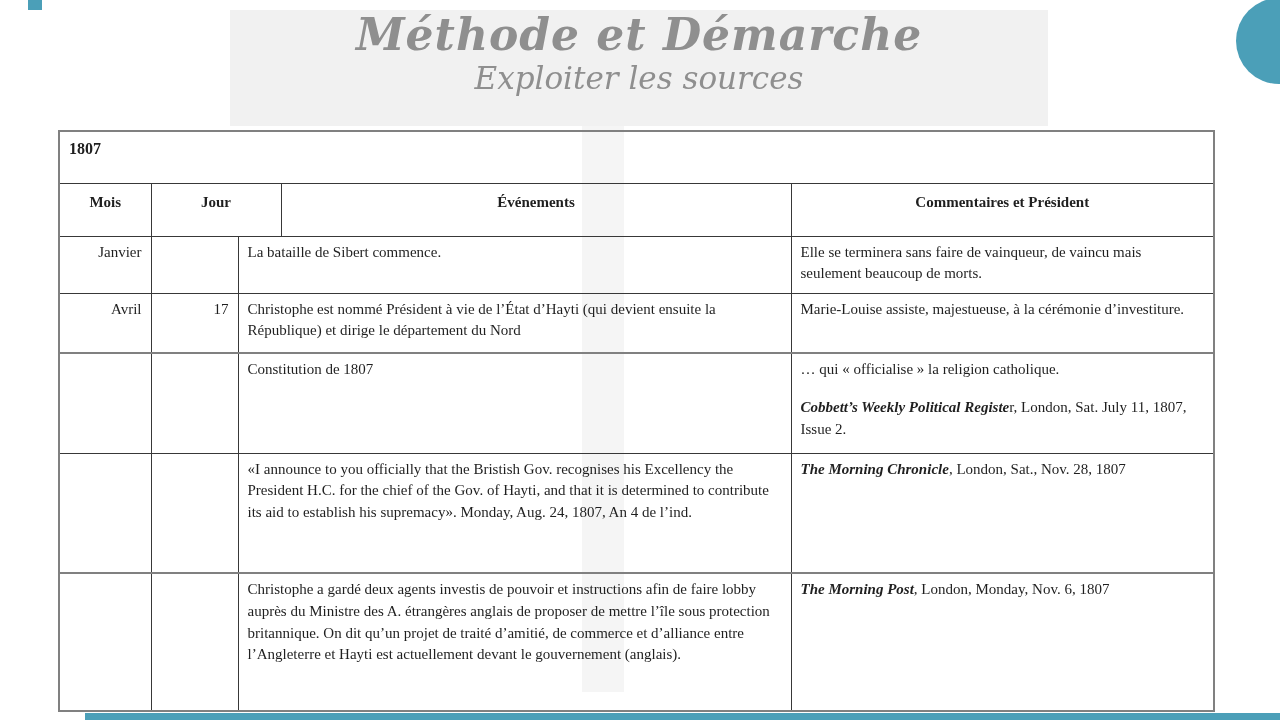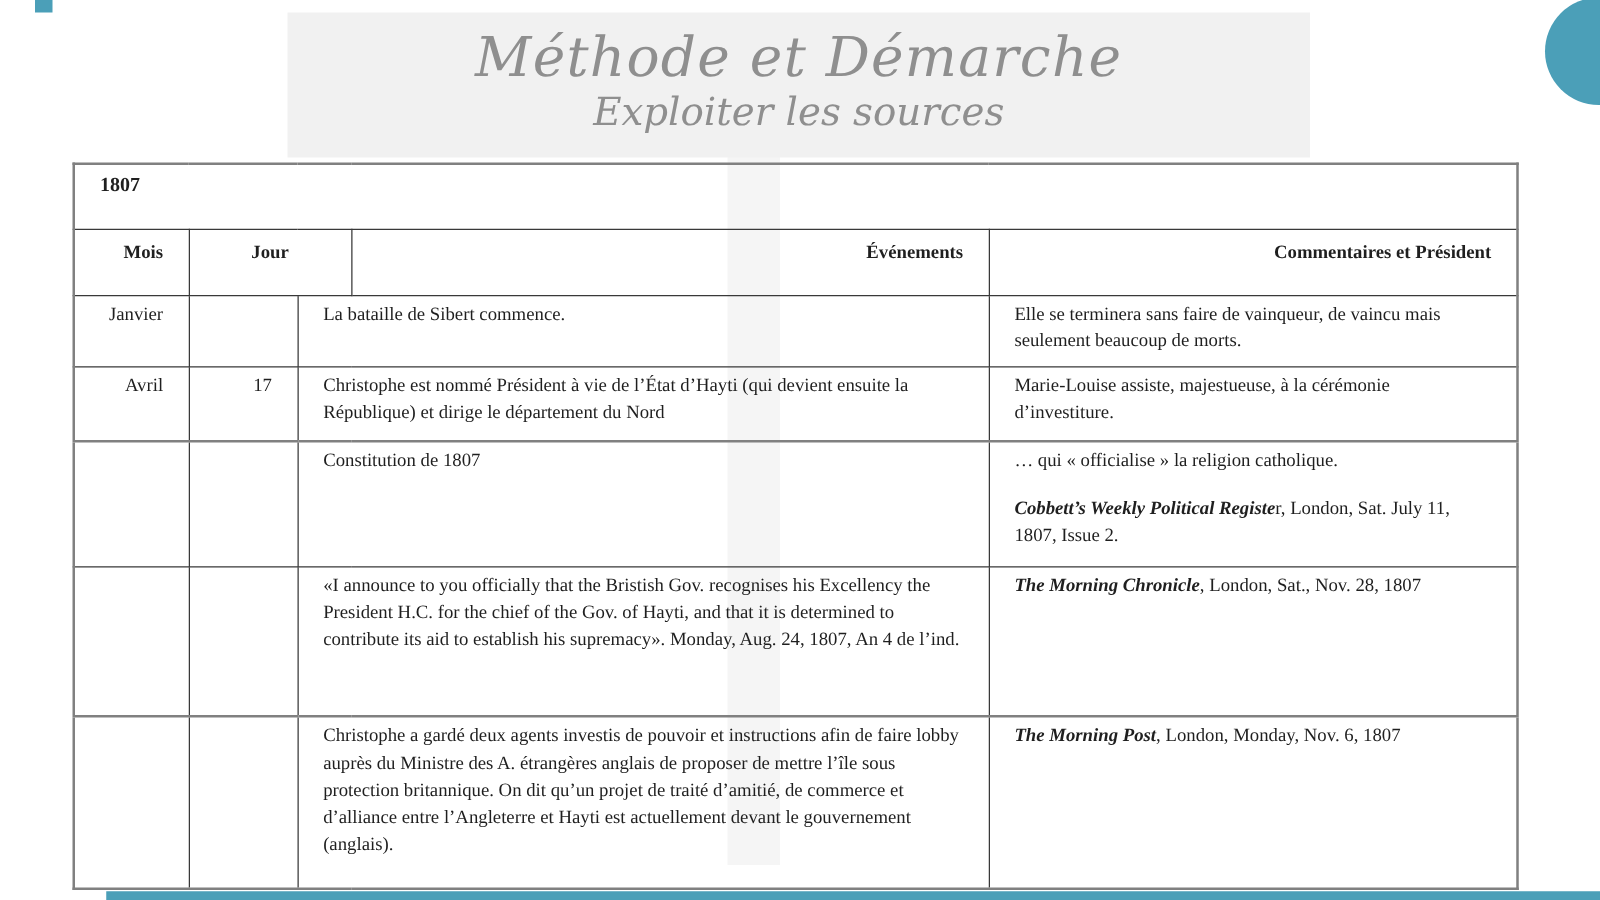--- a/index.html
+++ b/index.html
@@ -23,27 +23,27 @@
     position: absolute; left: 582px; top: 118px; width: 42px; height: 574px;
     background: rgba(120,120,120,0.07);
   }
 
   
   .title-box {
     position: absolute; left: 230px; top: 10px; width: 818px; height: 116px;
     background: #f1f1f1; text-align: center;
   }
   .slide-title {
-    margin-top: 12px;
     font-family: "DejaVu Serif", serif;
     font-style: italic;
     font-size: 44px;
     line-height: 1.15;
     color: #8f8f8f;
     letter-spacing: 1px;
+    font-weight: bold;
   }
   .slide-subtitle {
     font-family: "DejaVu Serif", serif;
     font-style: italic;
     font-size: 31px;
     line-height: 1.1;
     color: #8f8f8f;
   }
 
   
@@ -53,27 +53,27 @@
     border-collapse: collapse;
     table-layout: fixed;
     border: 2px solid #808080;
     font-size: 15px;
     line-height: 1.45;
     background: transparent;
   }
   table.chrono td {
     border: 1px solid #383838;
     vertical-align: top;
-    padding: 5px 20px;
+    padding: 5px 9px;
     background: transparent;
   }
   tr.year-row { height: 52px; }
   tr.year-row td { font-weight: bold; font-size: 16px; }
   tr.header-row { height: 53px; }
-  tr.header-row td { font-weight: bold; text-align: right; padding-top: 8px; }
+  tr.header-row td { font-weight: bold; text-align: center; padding-top: 8px; }
   tr.header-row td.hdr-jour { text-align: center; }
   td.cell-mois, td.cell-jour { text-align: right; }
 
   #body-rows tr:nth-child(1) { height: 57px; }
   #body-rows tr:nth-child(2) { height: 60px; }
   #body-rows tr:nth-child(3) { height: 100px; }
   #body-rows tr:nth-child(4) { height: 120px; }
   #body-rows tr:nth-child(5) { height: 138px; }
   
   #body-rows tr:nth-child(3) td, #body-rows tr:nth-child(5) td { border-top: 2px solid #808080; }

